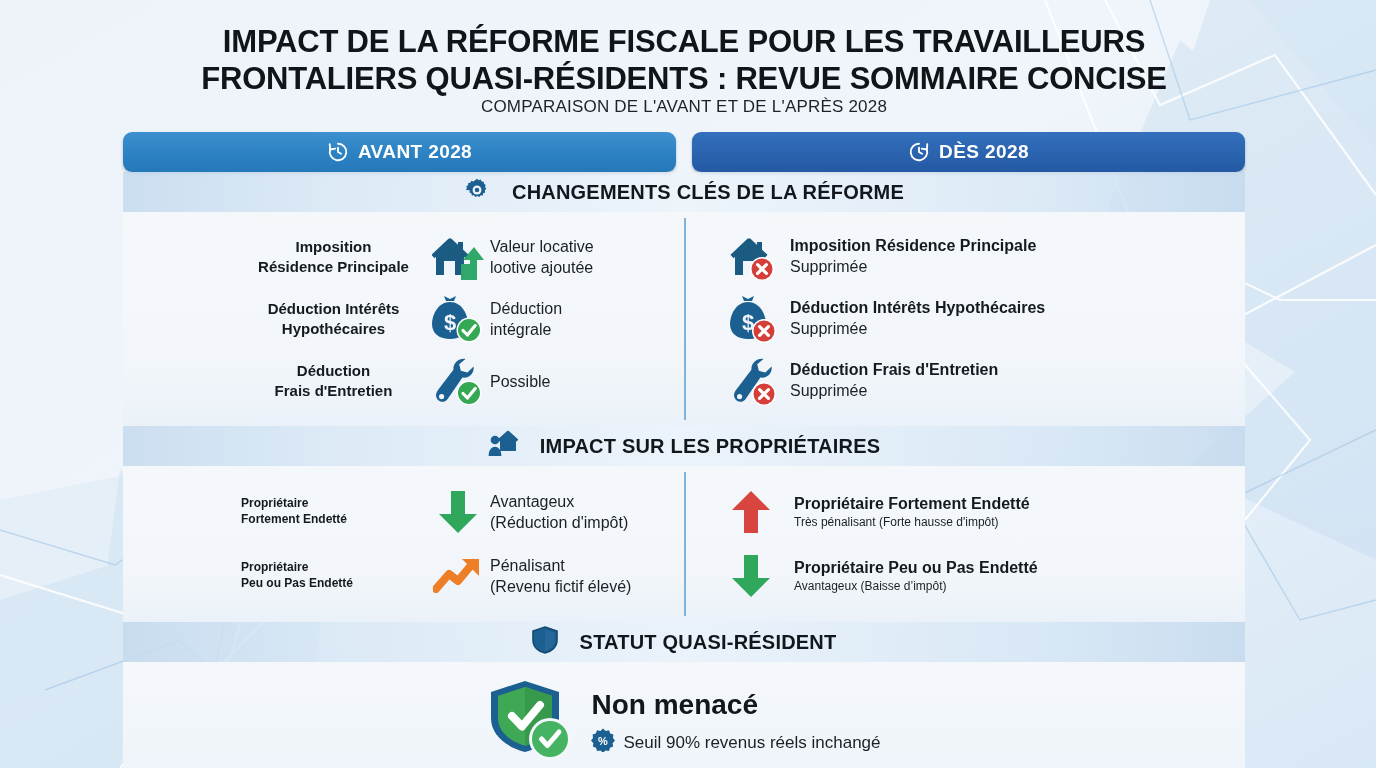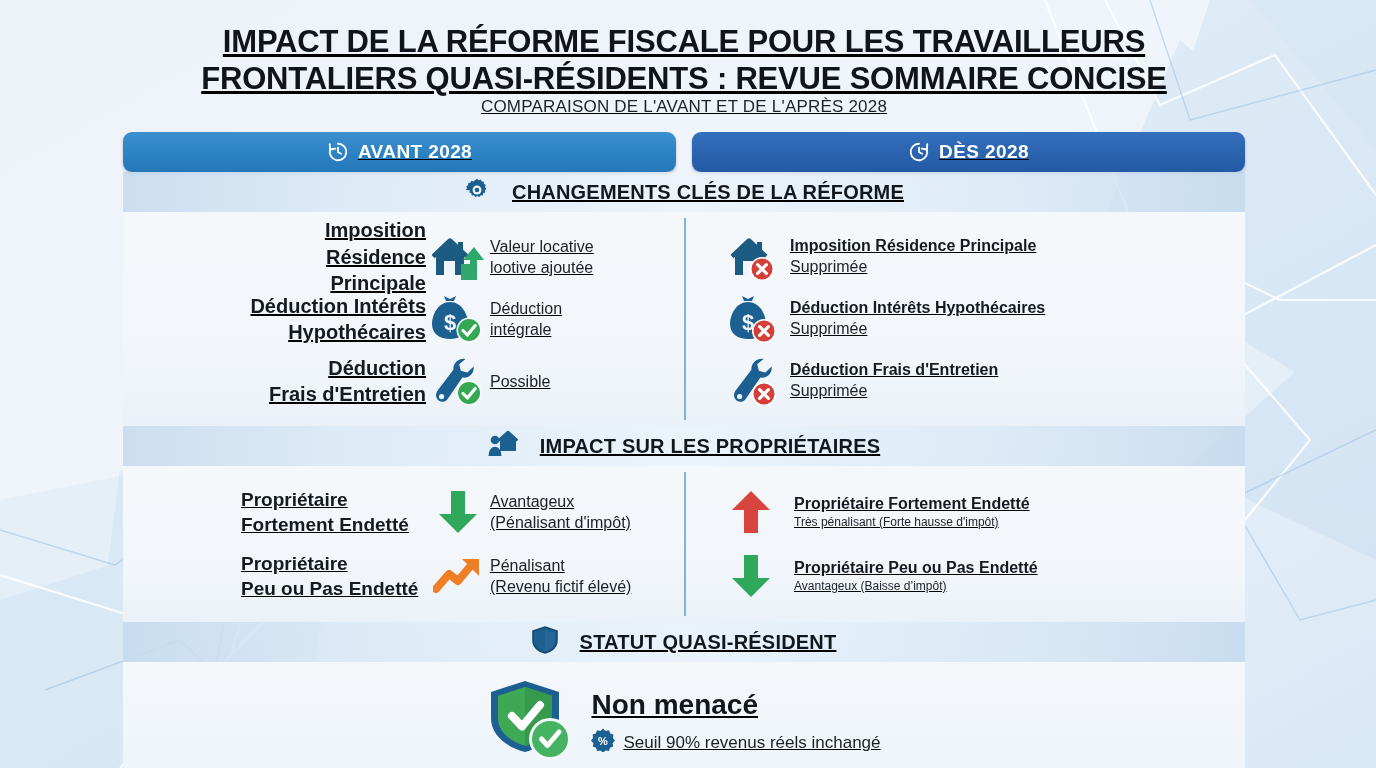--- a/index.html
+++ b/index.html
@@ -11,21 +11,21 @@
   body {
     position:relative;
     background:
       linear-gradient(135deg, #eef3f8 0%, #e9f1f8 28%, #f3f7fb 50%, #e6eff8 72%, #dce9f6 100%);
   }
 
   
   .bg-deco { position:absolute; inset:0; width:100%; height:100%; pointer-events:none; }
 
   
-  .page { position:relative; width:1368px; height:768px; z-index:2;text-decoration:underline; }
+  .page { position:relative; width:1368px; height:768px; z-index:2; }
 
   
   .header { padding-top:24px; text-align:center; }
   .title {
     font-size:31px; font-weight:bold; letter-spacing:-0.2px;
     color:#111418; line-height:1.18; text-transform:uppercase;
   }
   .subtitle {
     font-size:17px; color:#1d2227; letter-spacing:0.2px;
     text-transform:uppercase;
@@ -73,37 +73,37 @@
     width:2px; background:#6aa8d4; opacity:.85;
   }
   .col { width:50%; }
   .col-left  { padding:14px 32px 14px 118px; }
   .col-right { padding:14px 30px 14px 46px; }
 
   
   .row { display:flex; align-items:center; }
   .r1-left { height:62px; }
   .r1-left .lbl {
-    width:185px; font-size:20px; font-weight:bold; color:#141a20; line-height:1.33;
-    text-align:right;
+    width:185px; font-size:15px; font-weight:bold; color:#141a20; line-height:1.33;
+    text-align:center;
   }
   .r1-left .ico  { width:64px; display:flex; justify-content:center; align-items:center; }
   .r1-left .val  { font-size:16px; color:#1b2026; line-height:1.33; }
 
   
   .r1-right { height:62px; }
   .r1-right .ico { width:60px; display:flex; justify-content:flex-start; align-items:center; }
   .r1-right .txt { line-height:1.3; }
   .r1-right .t1 { font-size:16px; font-weight:bold; color:#141a20; }
   .r1-right .t2 { font-size:16px; color:#1b2026; }
 
   
   .r2-left { height:64px; }
   .r2-left .lbl {
-    width:185px; font-size:19px; font-weight:bold; color:#141a20; line-height:1.33;
+    width:185px; font-size:12px; font-weight:bold; color:#141a20; line-height:1.33;
   }
   .r2-left .ico { width:64px; display:flex; justify-content:center; align-items:center; }
   .r2-left .val { font-size:16px; color:#1b2026; line-height:1.33; }
 
   .r2-right { height:64px; }
   .r2-right .ico { width:64px; display:flex; justify-content:flex-start; align-items:center; }
   .r2-right .txt { line-height:1.3; }
   .r2-right .t1 { font-size:16px; font-weight:bold; color:#141a20; }
   .r2-right .t2 { font-size:12px; color:#1b2026; }
 
@@ -345,21 +345,21 @@
           <div>Propriétaire</div>
           <div>Fortement Endetté</div>
         </div>
         <div class="ico">
           <svg width="42" height="46" viewBox="0 0 42 46">
             <path d="M14 2 H28 V25 H40 L21 44 L2 25 H14 Z" fill="#2fa85c"></path>
           </svg>
         </div>
         <div class="val">
           <div>Avantageux</div>
-          <div>(Pénalisant d'impôt)</div>
+          <div>(Réduction d'impôt)</div>
         </div>
       </div>
 
       <div class="row r2-left">
         <div class="lbl">
           <div>Propriétaire</div>
           <div>Peu ou Pas Endetté</div>
         </div>
         <div class="ico">
           <svg width="50" height="42" viewBox="0 0 50 42">

